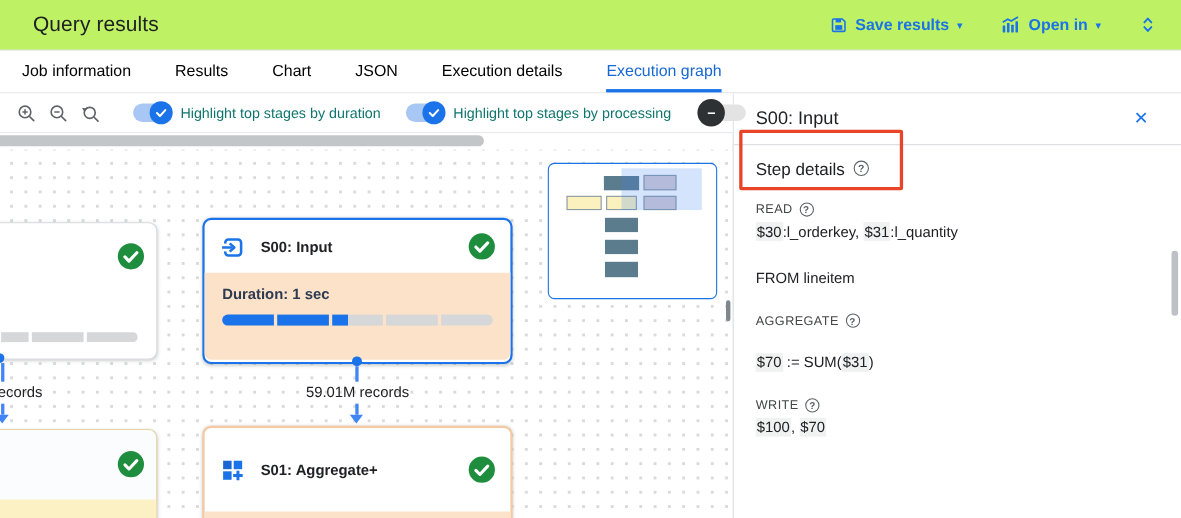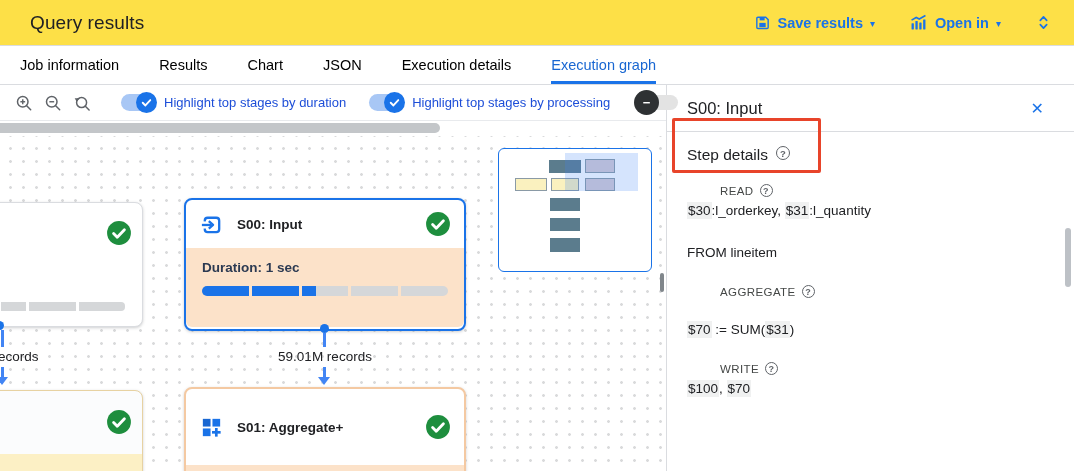--- a/index.html
+++ b/index.html
@@ -1,21 +1,21 @@
 <!DOCTYPE html>
 <html><head>
 <meta charset="utf-8">
 <style>
   * { margin:0; padding:0; box-sizing:border-box; }
   html,body { width:1074px; height:471px; overflow:hidden; background:#fff;
     font-family:"Liberation Sans","DejaVu Sans",sans-serif; color:#202124; }
   svg { display:block; }
 
   
-  .header { height:46px; border-bottom:1px solid #dadce0; display:flex; align-items:center; padding:0 22px 0 30px; background:#fde047; }
+  .header { height:46px; border-bottom:1px solid #dadce0; display:flex; align-items:center; padding:0 22px 0 30px; background:#bef264; }
   .page-title { font-size:19px; color:#202124; letter-spacing:.1px; }
   .header-actions { margin-left:auto; display:flex; align-items:center; gap:34px; color:#1a73e8; font-size:14.5px; font-weight:700; }
   .hbtn { display:flex; align-items:center; gap:7px; cursor:pointer; }
   .caret { font-size:10px; line-height:1; transform:translateY(1px); }
 
   
   .tabbar { height:39px; border-bottom:1px solid #dadce0; display:flex; align-items:stretch; gap:40px; padding-left:20px; background:#fff; }
   .tab { display:flex; align-items:center; font-size:14.5px; font-weight:500; color:#000000; cursor:pointer; border-bottom:3px solid transparent; padding-top:2px; }
   .tab.active { color:#1967d2; border-bottom-color:#1a73e8; }
 
@@ -23,21 +23,21 @@
   .main { display:flex; height:386px; }
 
   
   .graph-region { width:666px; position:relative; background:#fff; }
   .toolbar { height:36px; display:flex; align-items:center; padding-left:14px; border-bottom:1px solid #e8eaed; background:#fff; position:relative; z-index:5; }
   .icon-btn { width:24px; height:24px; display:flex; align-items:center; justify-content:center; cursor:pointer; margin-right:9px; }
   .vdivider { width:1px; height:22px; background:#dadce0; margin:0 0 0 8px; }
   .toggle { width:35px; height:17px; border-radius:9px; background:#a8c7f5; position:relative; margin-left:12px; flex:none; cursor:pointer; }
   .toggle .knob { position:absolute; right:-1px; top:-2px; width:21px; height:21px; border-radius:50%; background:#1a73e8; display:flex; align-items:center; justify-content:center; }
   .toggle .knob svg { width:13px; height:13px; }
-  .toggle-label { font-size:13px; color:#1d4ed8; margin-left:8px; white-space:nowrap; }
+  .toggle-label { font-size:13px; color:#0f766e; margin-left:8px; white-space:nowrap; }
   .toggle-off { width:42px; height:15px; border-radius:8px; background:#e3e3e3; position:relative; margin-left:12px; flex:none; cursor:pointer; }
   .toggle-off .knob { position:absolute; left:-2px; top:-5px; width:25px; height:25px; border-radius:50%; background:#2e3133; color:#fff; display:flex; align-items:center; justify-content:center; font-size:13px; font-weight:700; }
 
   .hscroll { height:15px; position:relative; background:#fff; }
   .hscroll .thumb { position:absolute; left:0; top:2px; height:10px; width:440px; background:#c3c6c9; border-radius:0 5px 5px 0; cursor:pointer; }
 
   .canvas { position:relative; height:335px; overflow:hidden; background:#fff;
     background-image:radial-gradient(circle,#d9dadb 1.3px,transparent 1.5px);
     background-size:13px 13px; background-position:4px 6px; }
 
@@ -94,21 +94,21 @@
   .panel-header { height:46px; display:flex; align-items:center; padding:0 20px; }
   .panel-title { font-size:16.5px; color:#202124; }
   .close-btn { margin-left:auto; color:#1a73e8; font-size:16px; font-weight:700; cursor:pointer; padding-right:10px; }
   .panel-div { height:1px; background:#dadce0; }
   .step-row { display:flex; gap:8px; padding:14px 20px 0; }
   .step-title { font-size:15.5px; color:#202124; }
   .help { width:14px; height:14px; border:1.4px solid #5f6368; border-radius:50%; color:#5f6368; font-size:9.5px; font-weight:700; display:inline-flex; align-items:center; justify-content:center; flex:none; }
   .red-box { position:absolute; left:5px; top:33px; width:149px; height:55px; border:3px solid #e8442a; border-radius:2px; z-index:6; pointer-events:none; }
 
   .panel-body { padding:20px 20px 0; font-size:13.5px; color:#202124; }
-  .sec-label { display:flex; align-items:center; gap:6px; font-size:11.5px; letter-spacing:.4px; color:#444746;margin-left:33px; }
+  .sec-label { display:flex; align-items:center; gap:6px; font-size:11.5px; letter-spacing:.4px; color:#444746; }
   .sec-label .help { width:13px; height:13px; font-size:9px; }
   .pline { margin-top:4px; line-height:20px; }
   .gap { margin-top:22px; }
   .hl { background:#f0f1f1; padding:1px 1px; }
 
   .panel-scroll-thumb { position:absolute; left:398px; top:143px; width:6px; height:59px; background:#bdc1c6; border-radius:3px; cursor:pointer; }
 </style>
 </head>
 <body>
 

